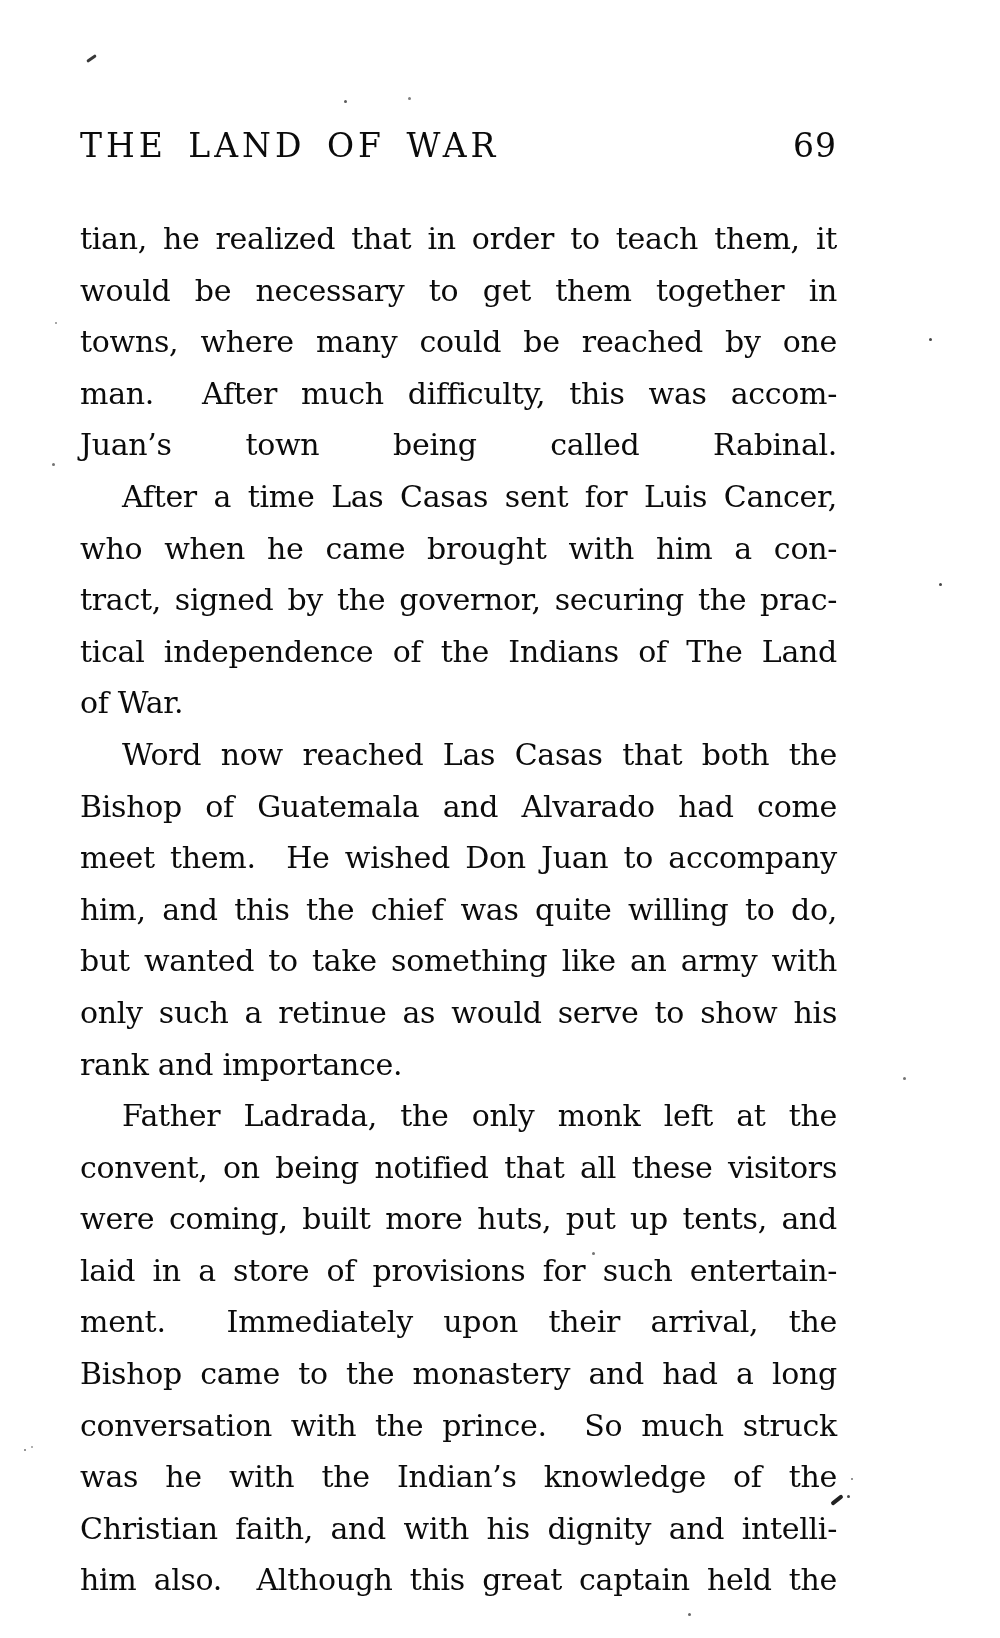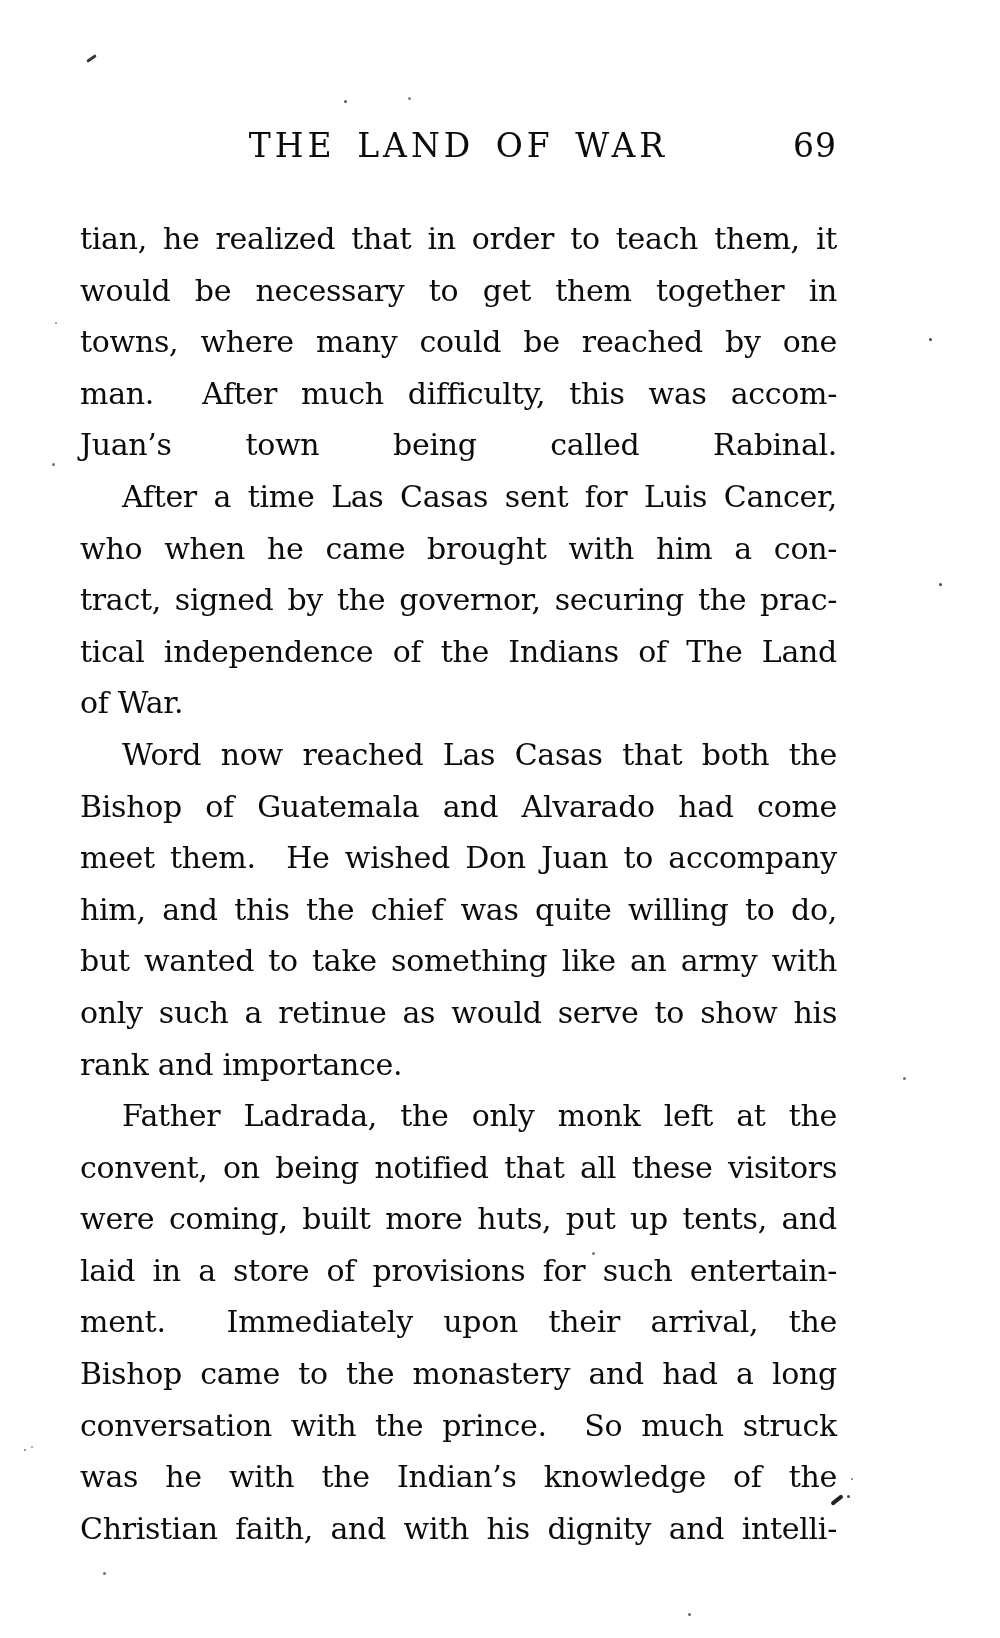--- a/index.html
+++ b/index.html
@@ -11,21 +11,20 @@
     font-family:"DejaVu Serif","Liberation Serif",serif;
     color:#0b0b0b;
     overflow:hidden;
   }
   .running-head{
     position:absolute;
     left:80px;top:126px;width:757px;height:42px;
   }
   .head-title{
     display:block;
-    text-align:center;
     font-size:33px;
     line-height:40px;
     letter-spacing:4px;
     word-spacing:7px;
     white-space:nowrap;
   }
   .head-num{
     position:absolute;
     right:0;top:0;
     font-size:33px;
@@ -90,20 +89,21 @@
       <div class="line flush">rank and importance.</div>
       <div class="line indent">Father Ladrada, the only monk left at the</div>
       <div class="line">convent, on being notified that all these visitors</div>
       <div class="line">were coming, built more huts, put up tents, and</div>
       <div class="line">laid in a store of provisions for such entertain-</div>
       <div class="line">ment.  Immediately upon their arrival, the</div>
       <div class="line">Bishop came to the monastery and had a long</div>
       <div class="line">conversation with the prince.  So much struck</div>
       <div class="line">was he with the Indian’s knowledge of the</div>
       <div class="line">Christian faith, and with his dignity and intelli-</div>
+      <div class="line">him also.  Although this great captain held the</div>
     </div>
 
   <div id="specks">
       <div class="speck slash" style="left: 86px; top: 57px; width: 11px; height: 3px; opacity: 0.85; transform: rotate(-35deg);"></div>
       <div class="speck dot" style="left: 344px; top: 100px; width: 3px; height: 3px; opacity: 0.7;"></div>
       <div class="speck dot" style="left: 408px; top: 97px; width: 3px; height: 3px; opacity: 0.55;"></div>
       <div class="speck dot" style="left: 55px; top: 322px; width: 2px; height: 2px; opacity: 0.5;"></div>
       <div class="speck dot" style="left: 929px; top: 338px; width: 3px; height: 3px; opacity: 0.8;"></div>
       <div class="speck dot" style="left: 52px; top: 463px; width: 3px; height: 3px; opacity: 0.6;"></div>
       <div class="speck dot" style="left: 939px; top: 583px; width: 3px; height: 3px; opacity: 0.8;"></div>

